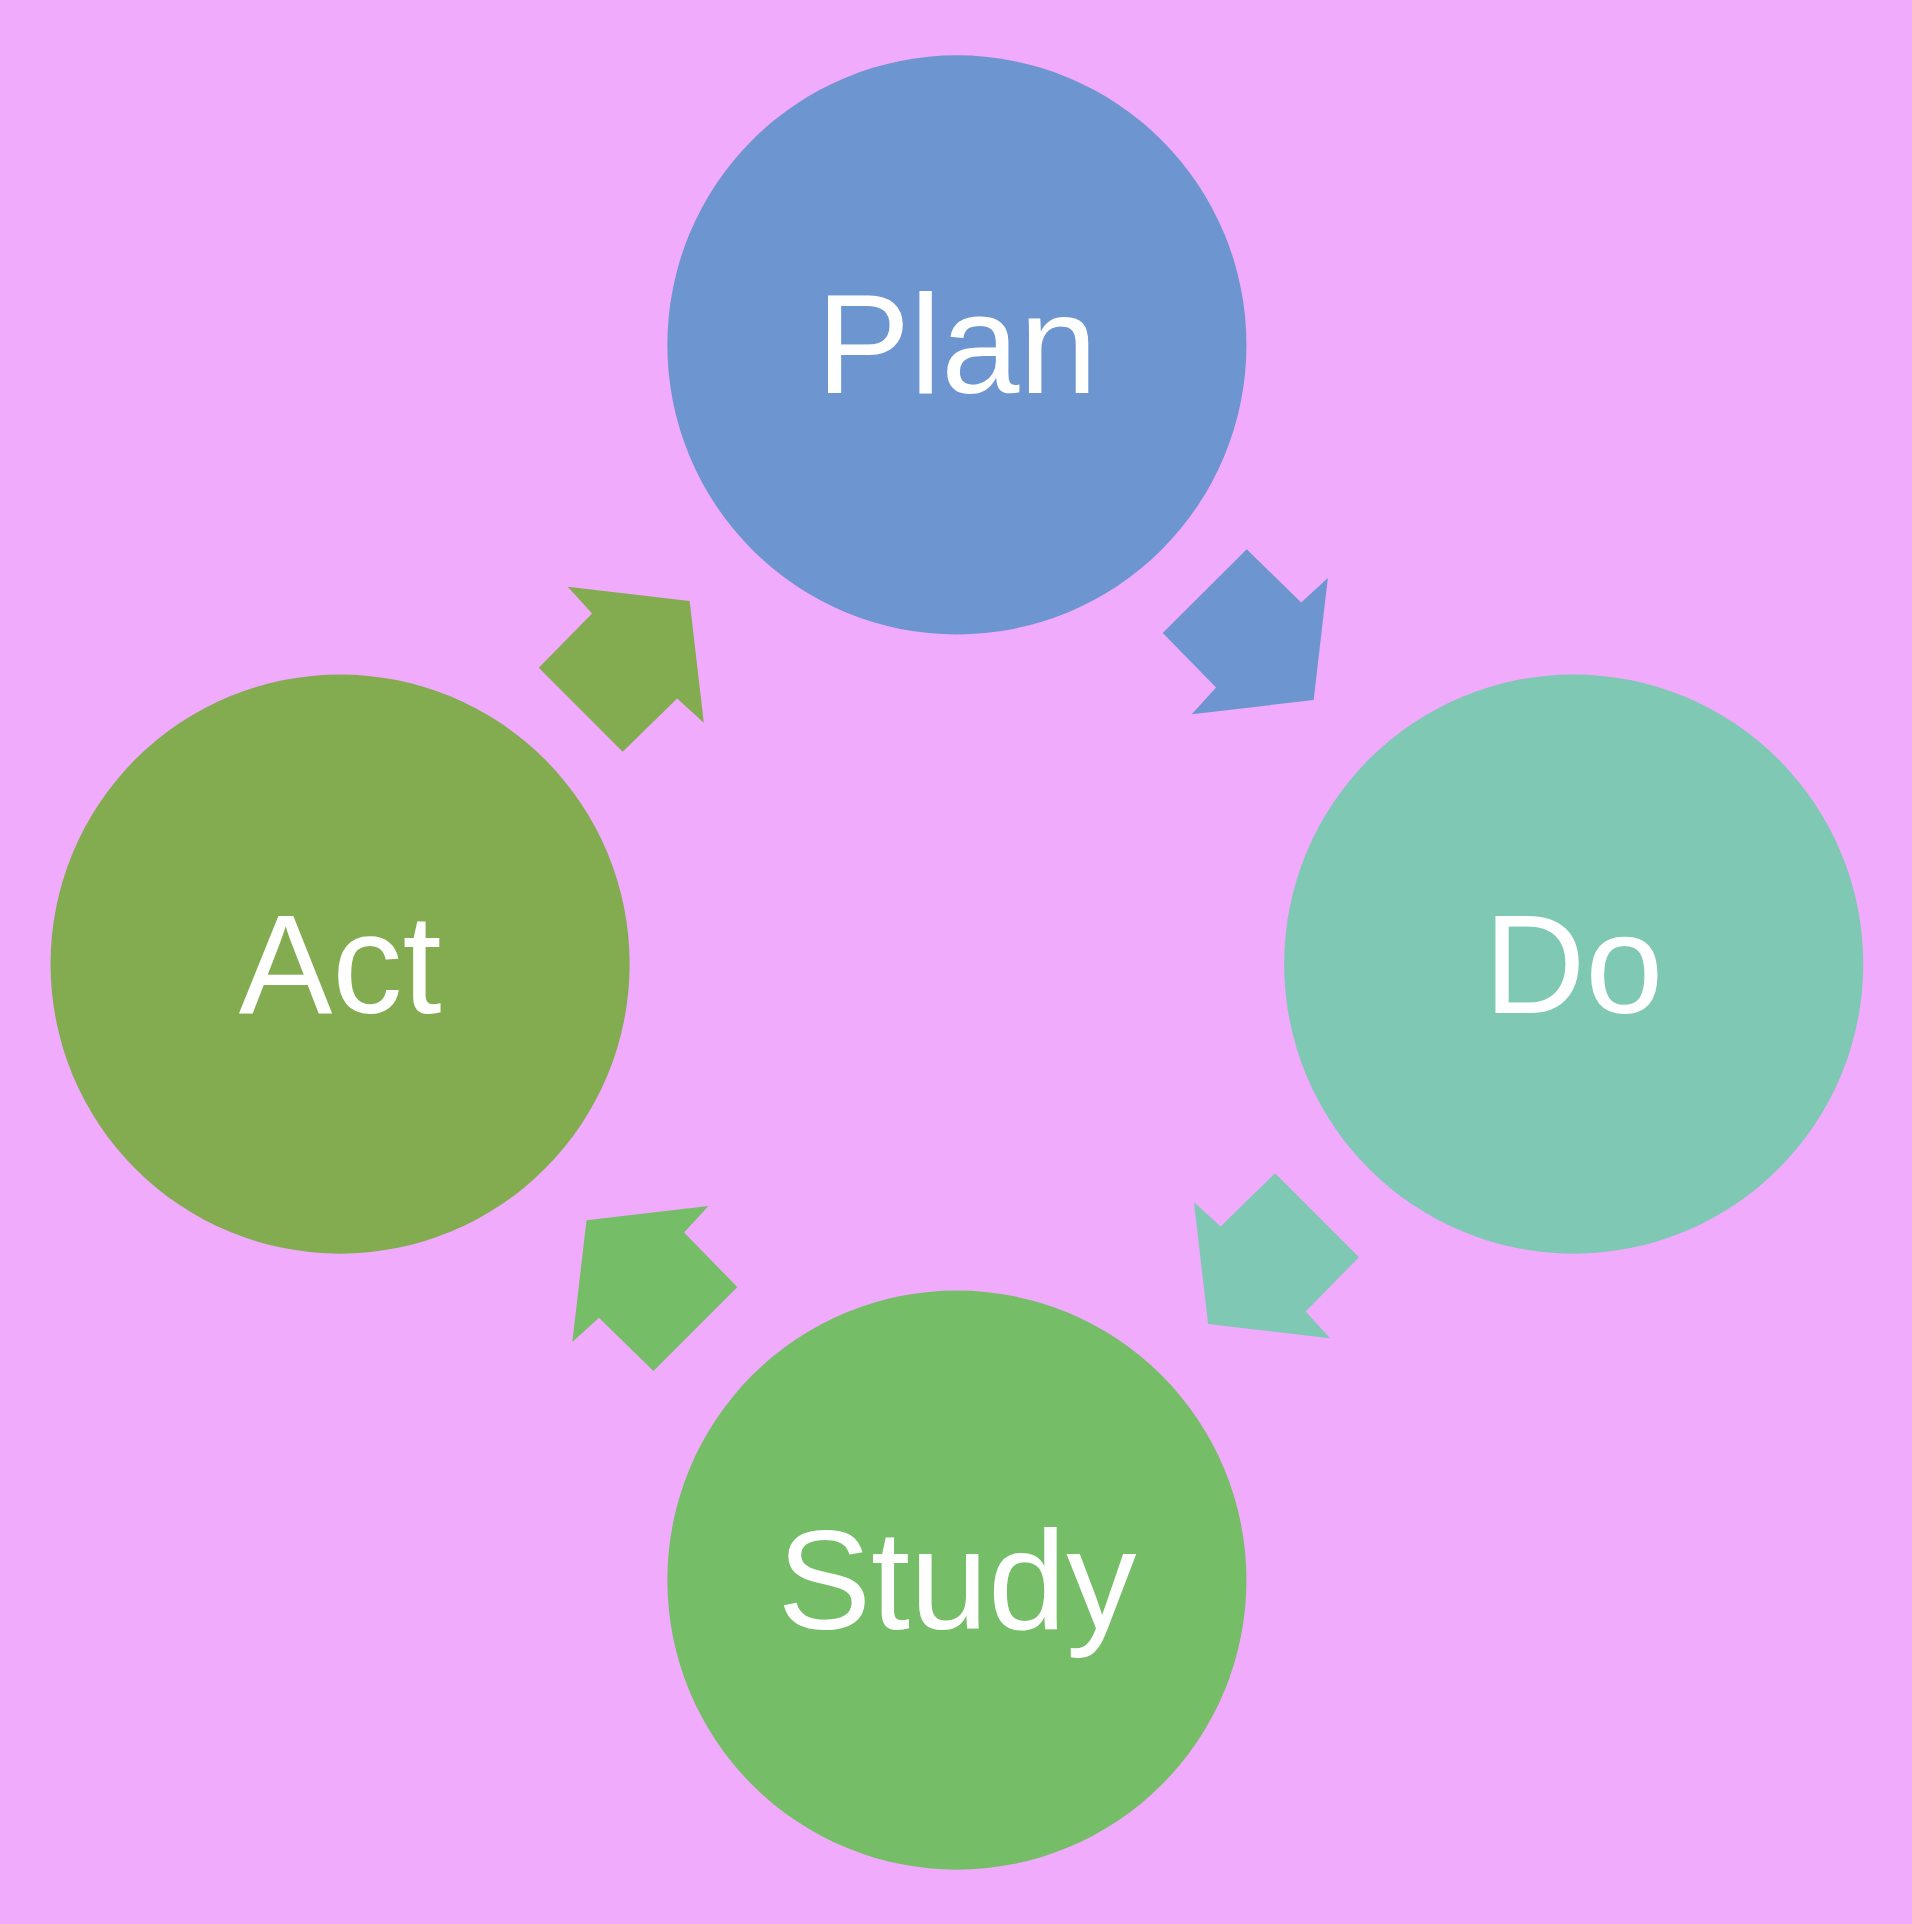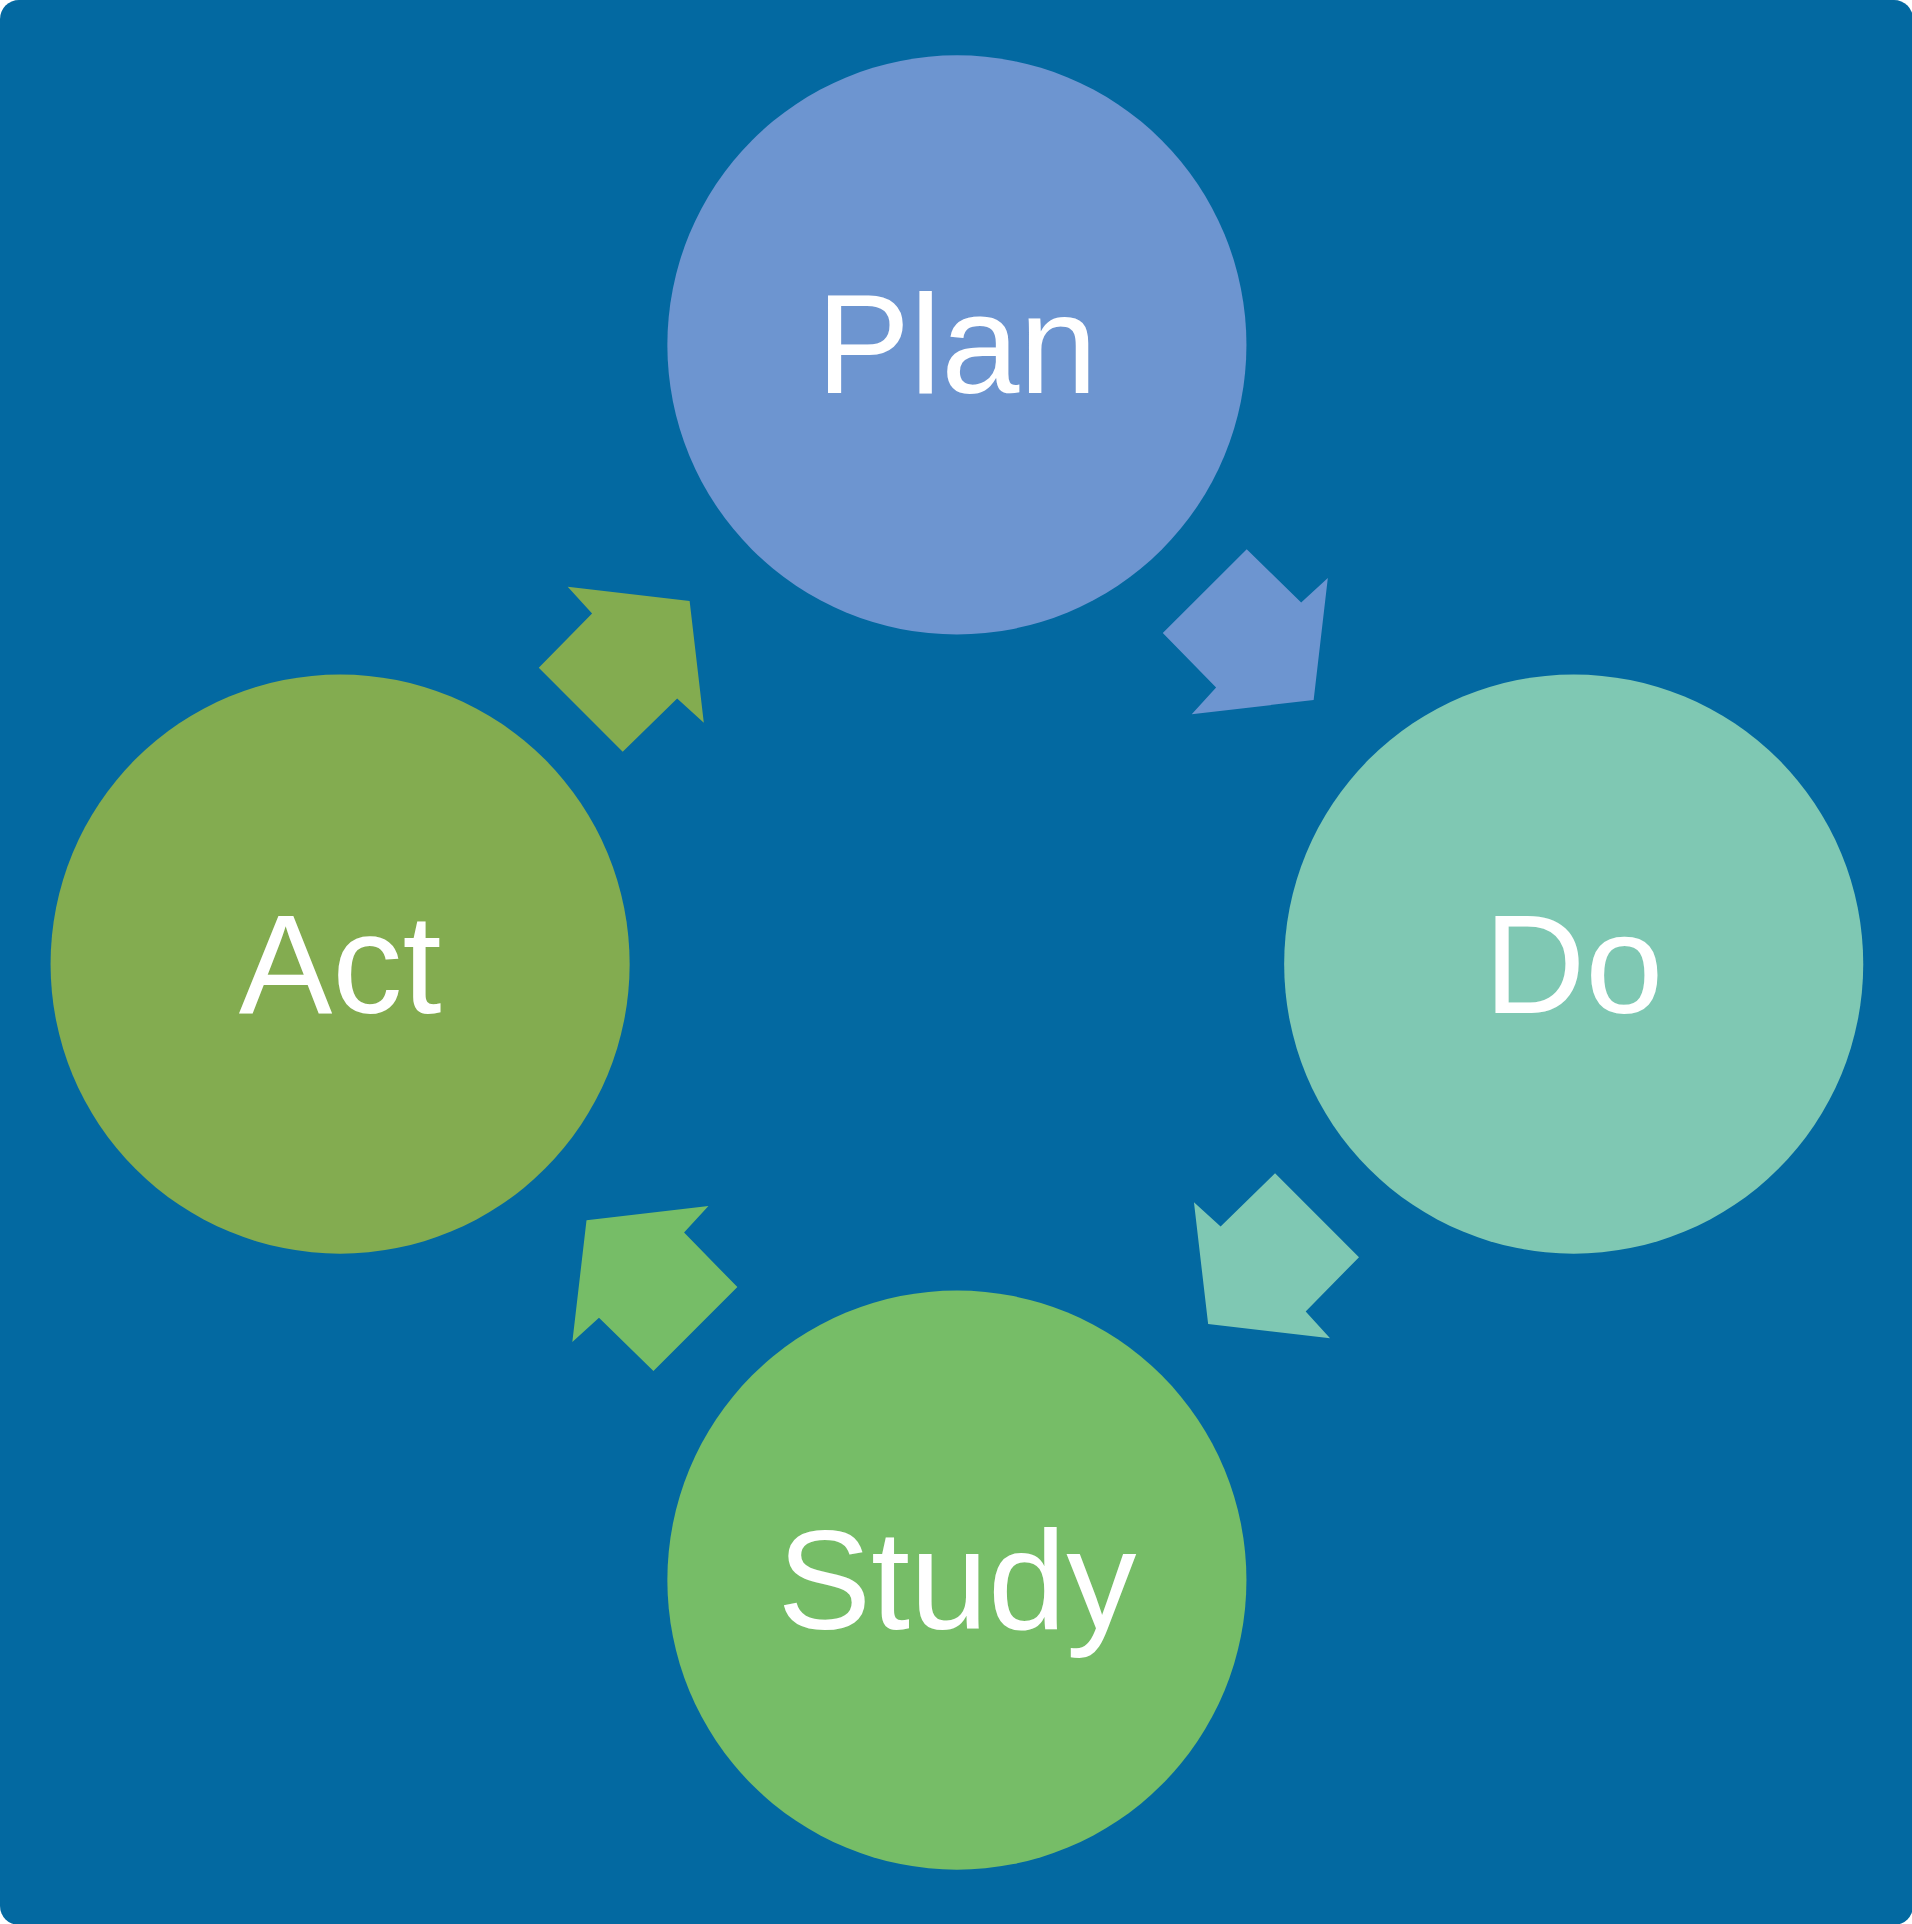--- a/index.html
+++ b/index.html
@@ -3,23 +3,22 @@
 <meta charset="utf-8">
 <style>
   html, body {
     margin: 0;
     padding: 0;
     background: #FFFFFF;
   }
   .stage {
     width: 1913px;
     height: 1925px;
-    background: #0369a1;
+    background: #f0abfc;
     overflow: hidden;
-    border-radius: 19px;
   }
   svg {
     display: block;
     width: 1913px;
     height: 1925px;
   }
   text.node-label {
     font-family: "Liberation Sans", "DejaVu Sans", sans-serif;
     font-size: 175px;
     font-weight: 400;

